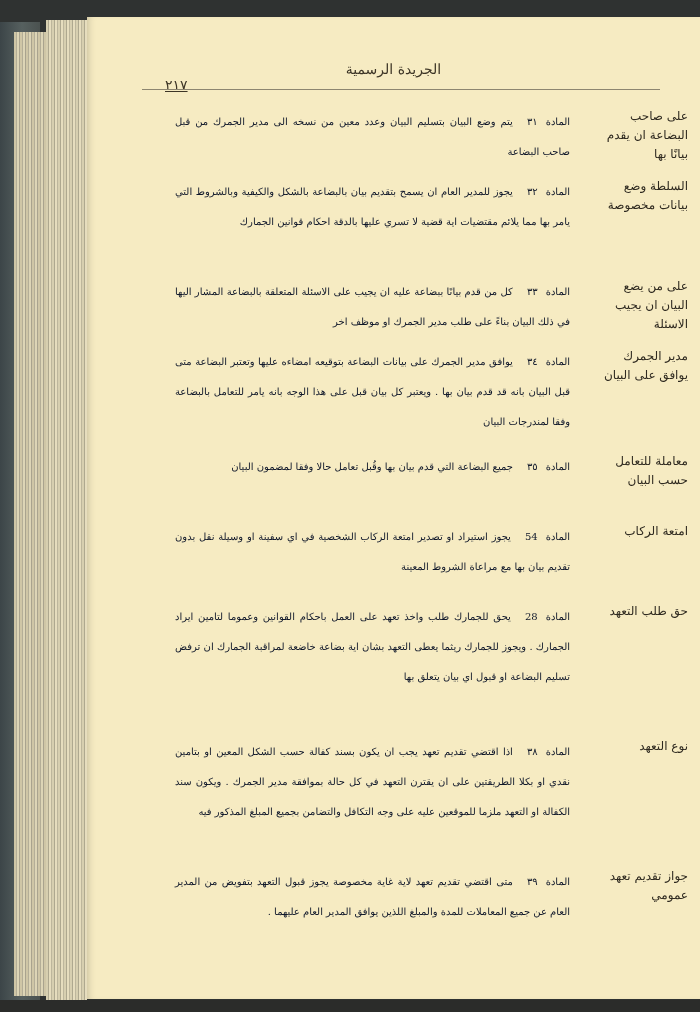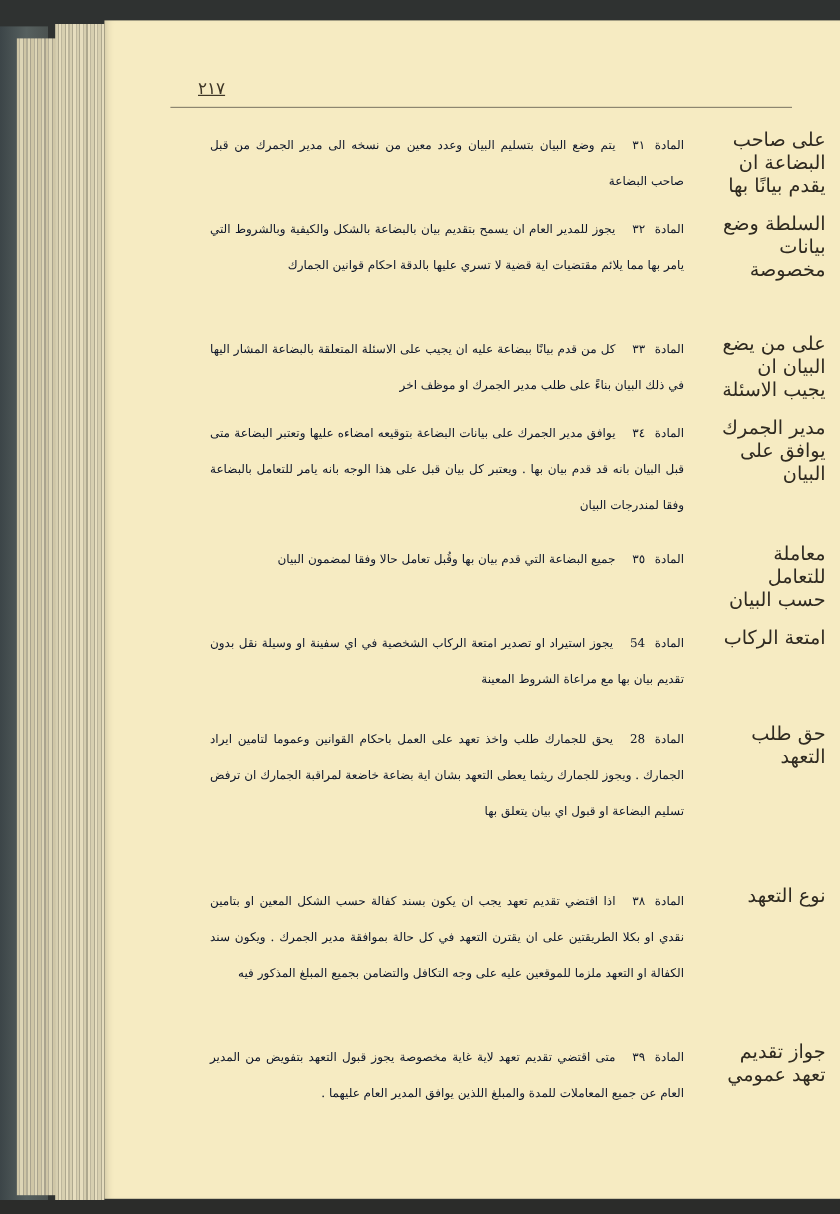--- a/index.html
+++ b/index.html
@@ -27,30 +27,30 @@
       position: absolute; left: 87px; top: 17px; width: 613px; height: 982px;
       background: #f6ebc2;
       box-shadow: inset 6px 0 8px -6px rgba(0,0,0,0.25);
       direction: rtl;
     }
     .running-head {
       position: absolute; top: 44px; left: 40px; right: 40px; height: 24px;
       font-size: 14px; color: #3d3526;
     }
     .head-title { position: absolute; left: 0; right: 0; text-align: center; top: 0; }
-    .page-number { position: absolute; left: 38px; top: 4px; direction: rtl; text-decoration: underline; }
+    .page-number { position: absolute; left: 38px; top: 16px; direction: rtl; text-decoration: underline; }
     .head-rule {
       position: absolute; top: 72px; left: 55px; right: 40px; height: 1px;
       background: #8d8670;
     }
     .articles { position: absolute; top: 80px; left: 0; right: 0; }
     .article { position: absolute; right: 0; left: 0; }
     .margin-note {
       position: absolute; right: 12px; width: 90px;
-      font-size: 16px; line-height: 19px; color: #2f2a20; text-align: right;
+      font-size: 12px; line-height: 19px; color: #2f2a20; text-align: right;
     }
     .body-text {
       position: absolute; right: 130px; width: 395px;
       font-size: 10px; line-height: 30px; color: #0f172a; text-align: justify;
       text-align-last: right;
     }
     .art-label { padding-left: 8px; }
     .art-num { padding-left: 14px; }
     .bottom-edge {
       position: absolute; left: 0; right: 0; bottom: 0; height: 12px; background: #2b2c2a;
@@ -58,20 +58,21 @@
   </style>
 </head>
 <body>
 
 <div class="book-cover"></div>
 <div class="stack stack-a"></div>
 <div class="stack stack-b"></div>
 
 <div class="page">
   <div class="running-head">
+    <div class="head-title">الجريدة الرسمية</div>
     <div class="page-number">٢١٧</div>
   </div>
   <div class="head-rule"></div>
 
   <div class="articles">
     <div class="article" style="top:10px">
       <div class="margin-note">على صاحب البضاعة ان يقدم بيانًا بها</div>
       <div class="body-text"><span class="art-label">المادة</span><span class="art-num">٣١</span><span>يتم وضع البيان بتسليم البيان وعدد معين من نسخه الى مدير الجمرك من قبل صاحب البضاعة</span></div>
     </div>
 

